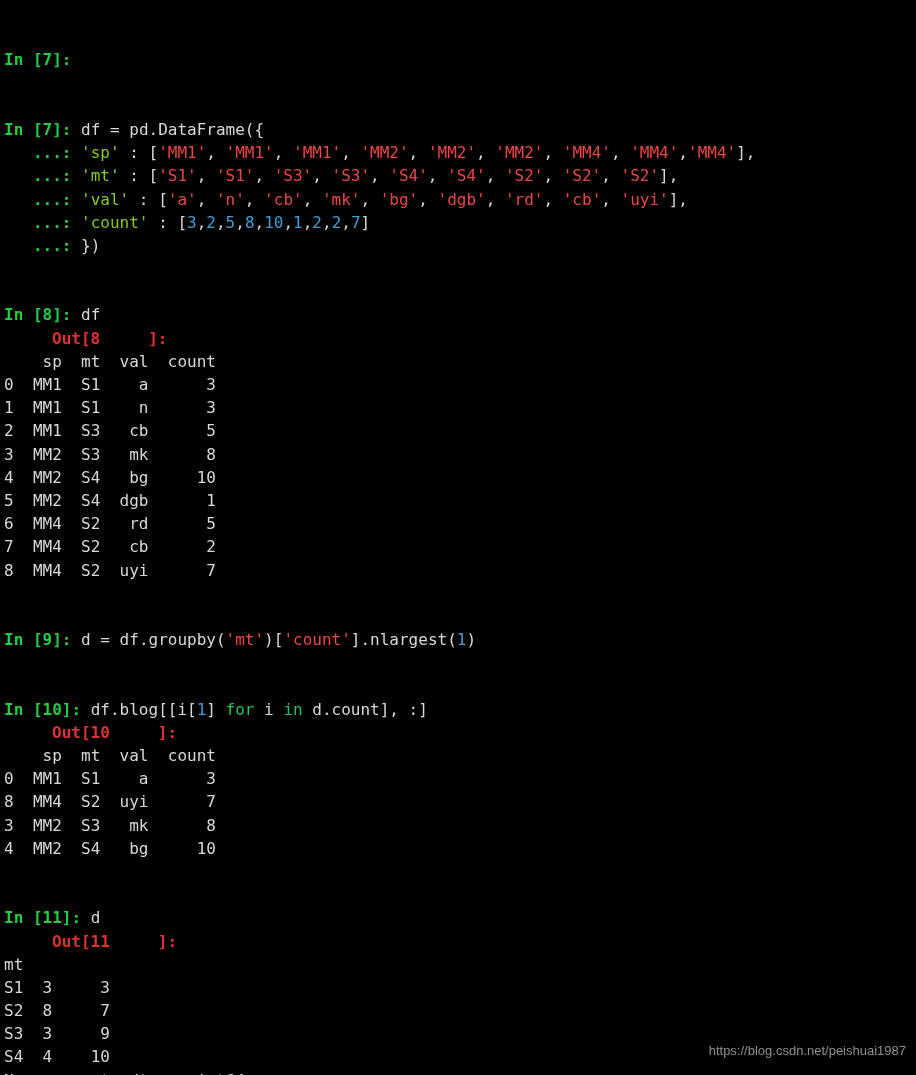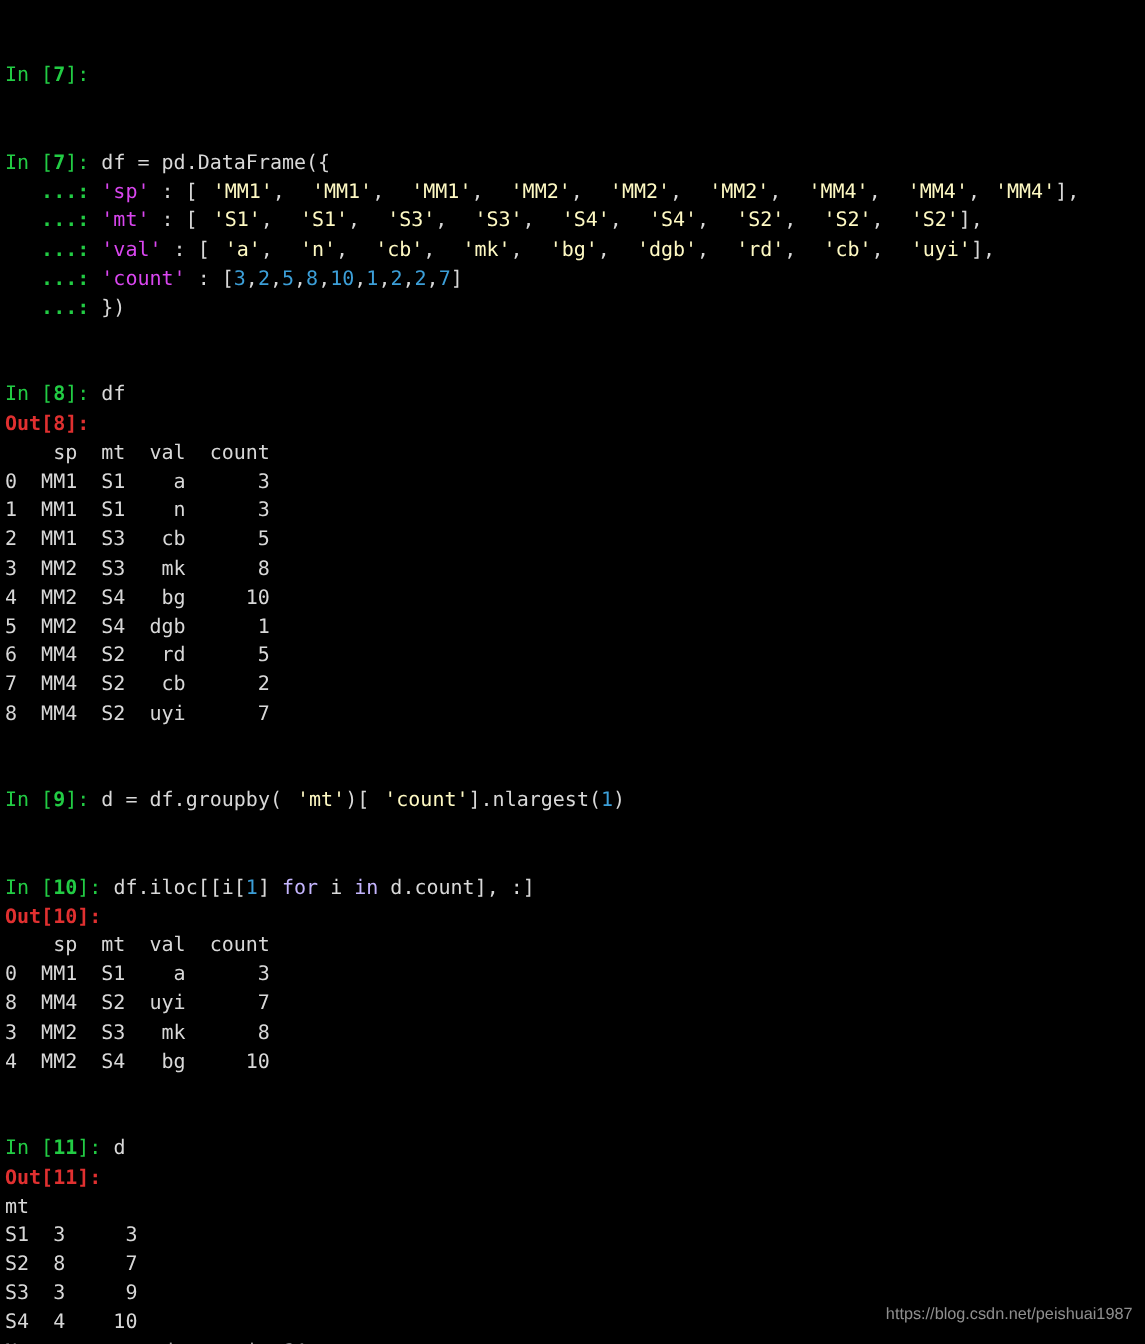--- a/index.html
+++ b/index.html
@@ -11,29 +11,29 @@
   font-size: 16px;
   line-height: 1.45;
   width: 916px;
   height: 1075px;
   overflow: hidden;
 }
 .terminal {
   padding: 2px 4px 4px 4px;
   white-space: pre;
 }
-.in-prompt { color: #22cc44; font-weight: normal; }
+.in-prompt { color: #22cc44; font-weight: bold; }
 .in-num { color: #22cc44; font-weight: bold; }
-.out-prompt { color: #e03030; font-weight: bold; }
+.out-prompt { color: #e03030; font-weight: bold; margin-left: 48px; }
 .out-num { color: #e03030; font-weight: bold; }
 .cont { color: #22cc44; font-weight: bold; }
 .plain { color: #d8d8d8; }
-.str { color: #fef9c3; margin-left: 12px; }
-.key { color: #d946ef; }
-.kw  { color: #c4b5fd; }
+.str { color: #ef4444; }
+.key { color: #84cc16; }
+.kw  { color: #22c55e; }
 .int { color: #3c9fd8; }
 .watermark {
   position: absolute;
   right: 10px;
   bottom: 14px;
   color: #bfbfbf;
   font-family: Arial, sans-serif;
   font-size: 13px;
   opacity: 0.75;
 }
@@ -64,21 +64,21 @@
 <span class="plain">4  MM2  S4   bg     10</span>
 <span class="plain">5  MM2  S4  dgb      1</span>
 <span class="plain">6  MM4  S2   rd      5</span>
 <span class="plain">7  MM4  S2   cb      2</span>
 <span class="plain">8  MM4  S2  uyi      7</span>
 
 
 <span><span class="in-prompt">In [</span><span class="in-num">9</span><span class="in-prompt">]: </span></span><span class="plain">d = df.groupby(</span><span class="str">'mt'</span><span class="plain">)[</span><span class="str">'count'</span><span class="plain">].nlargest(</span><span class="int">1</span><span class="plain">)</span>
 
 
-<span><span class="in-prompt">In [</span><span class="in-num">10</span><span class="in-prompt">]: </span></span><span class="plain">df.iloc[[i[</span><span class="int">1</span><span class="plain">] </span><span class="kw">for</span><span class="plain"> i </span><span class="kw">in</span><span class="plain"> d.count], :]</span>
+<span><span class="in-prompt">In [</span><span class="in-num">10</span><span class="in-prompt">]: </span></span><span class="plain">df.blog[[i[</span><span class="int">1</span><span class="plain">] </span><span class="kw">for</span><span class="plain"> i </span><span class="kw">in</span><span class="plain"> d.count], :]</span>
 <span><span class="out-prompt">Out[</span><span class="out-num">10</span><span class="out-prompt">]:</span></span>
 <span class="plain">    sp  mt  val  count</span>
 <span class="plain">0  MM1  S1    a      3</span>
 <span class="plain">8  MM4  S2  uyi      7</span>
 <span class="plain">3  MM2  S3   mk      8</span>
 <span class="plain">4  MM2  S4   bg     10</span>
 
 
 <span><span class="in-prompt">In [</span><span class="in-num">11</span><span class="in-prompt">]: </span></span><span class="plain">d</span>
 <span><span class="out-prompt">Out[</span><span class="out-num">11</span><span class="out-prompt">]:</span></span>

